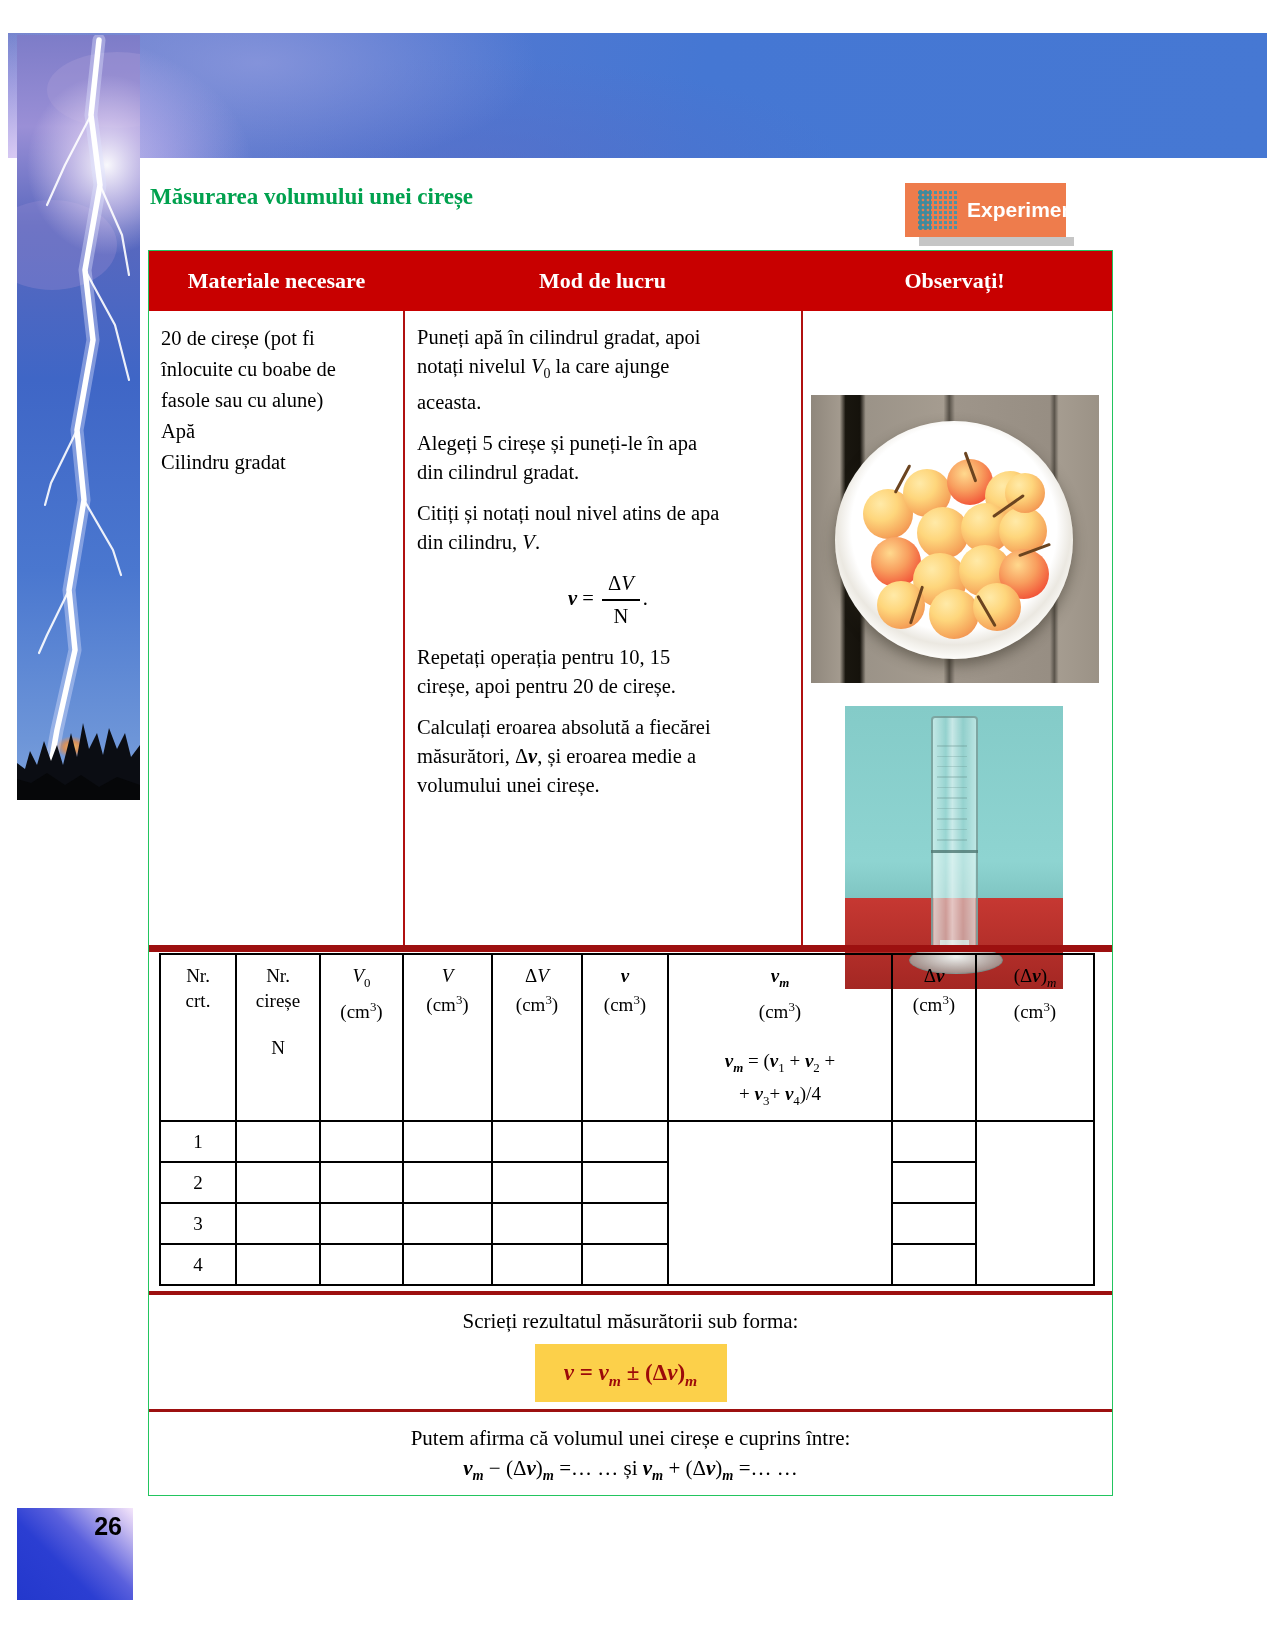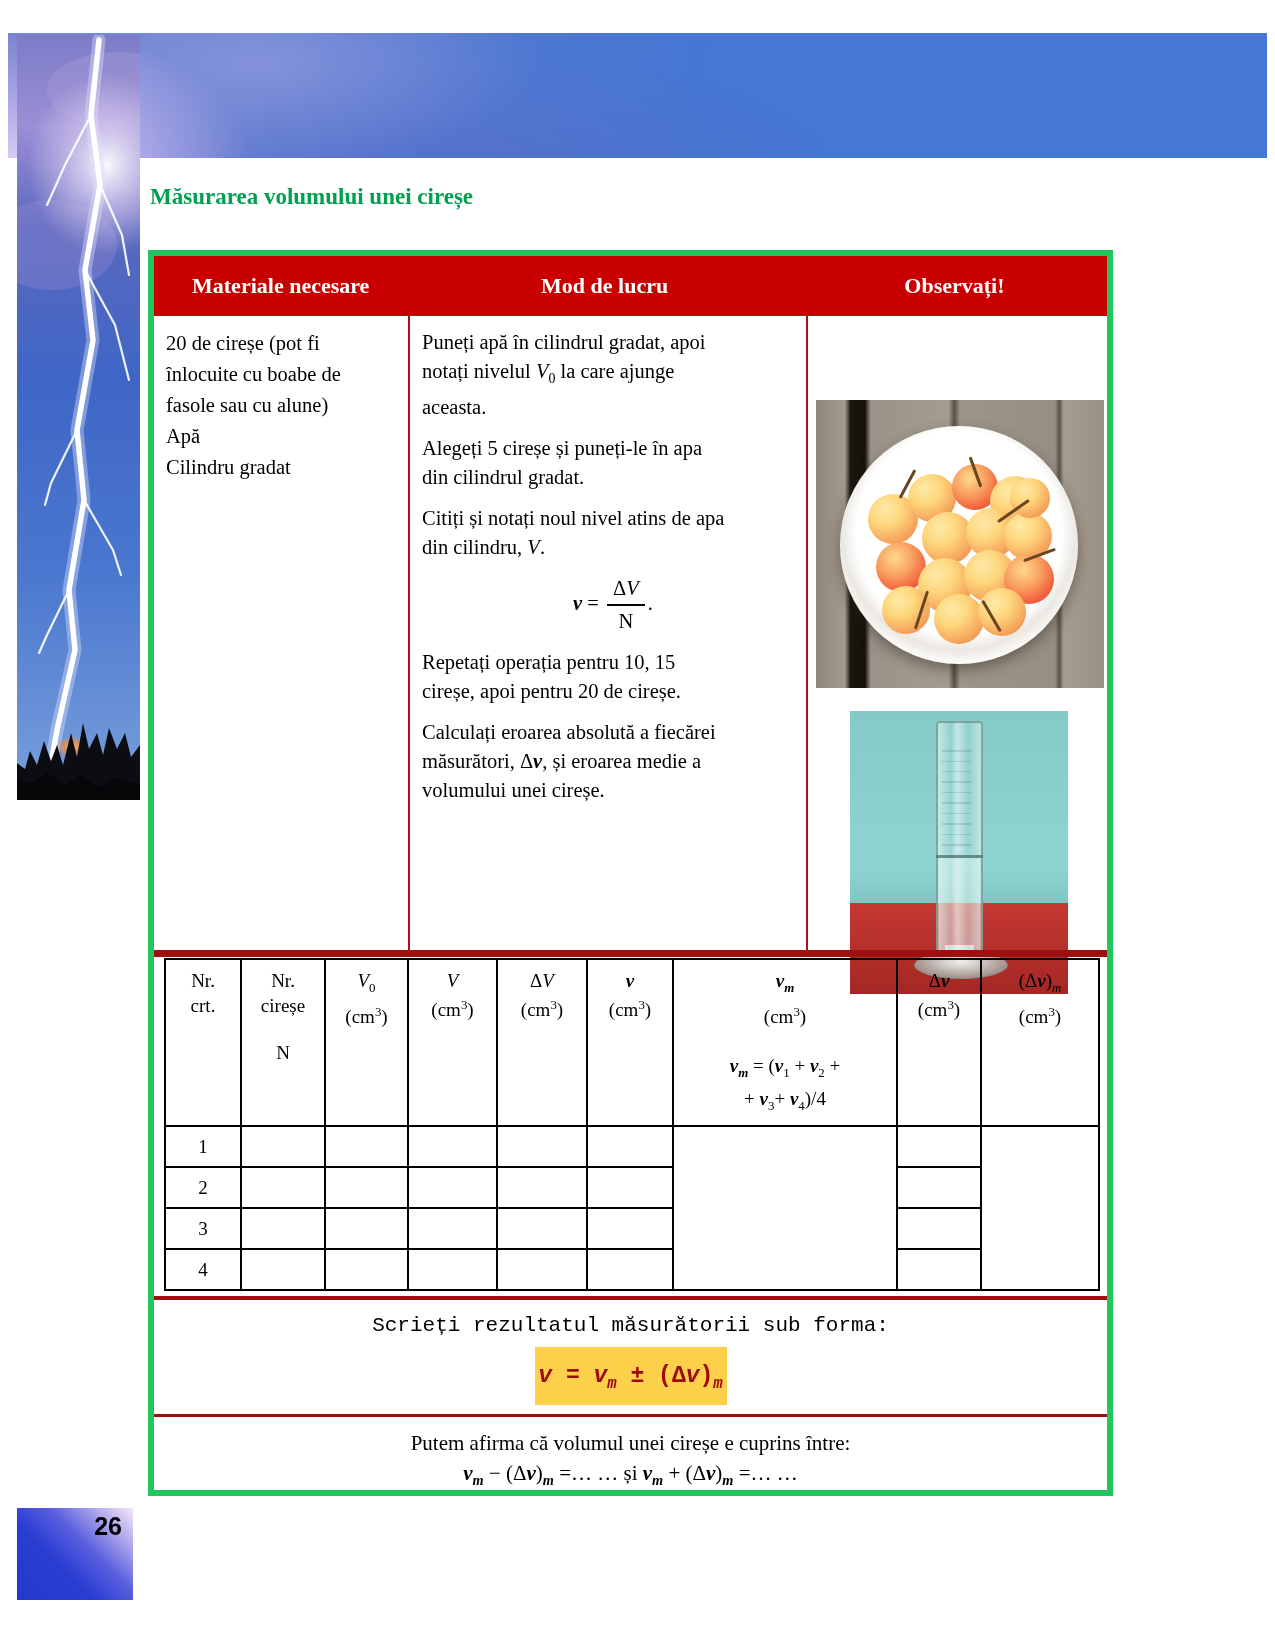--- a/index.html
+++ b/index.html
@@ -26,21 +26,21 @@
   .badge::after{content:"";position:absolute;left:14px;right:-8px;bottom:-9px;height:9px;background:#c6c6c6;}
   .badge-icon{position:absolute;left:13px;top:7px;width:40px;height:40px;
       background:radial-gradient(#4d93a5 1.5px, transparent 1.8px);background-size:5px 5px;}
   .badge-icon::before{content:"";position:absolute;left:0;top:0;width:13px;height:100%;
       background:radial-gradient(#3f8a9d 2.2px, transparent 2.4px);background-size:5px 5px;}
   .badge-label{position:absolute;left:62px;top:0;height:54px;line-height:54px;
       font-family:"Liberation Sans",sans-serif;font-weight:700;font-size:21px;color:#fff;}
 
   
   .exp{position:absolute;left:148px;top:250px;width:965px;height:1246px;box-sizing:border-box;
-       border:6px solid #22c55e;}
+       border:1px solid #22c55e;}
   .exp-head{position:absolute;left:0;top:0;width:100%;height:60px;background:#c80000;display:flex;}
   .exp-head .hc{color:#fff;font-weight:700;font-size:22px;line-height:60px;text-align:center;}
   .hc1{width:255px;} .hc2{width:397px;} .hc3{width:307px;}
 
   .exp-body{position:absolute;left:0;top:60px;width:100%;height:634px;padding-left:12px;}
   .exp-body::before,.exp-body::after{content:"";position:absolute;top:0;bottom:0;width:2px;background:#b01010;}
   .exp-body::before{left:254px;} .exp-body::after{left:652px;}
 
   .materials{position:absolute;left:12px;top:12px;font-size:20.5px;line-height:31px;white-space:pre;}
   .steps{position:absolute;left:268px;top:12px;width:382px;font-size:20.5px;line-height:29px;}
@@ -113,21 +113,21 @@
   .dt th,.dt td{border:2px solid #000;padding:0;font-weight:normal;font-size:19px;text-align:center;}
   .dt th{height:157px;vertical-align:top;padding-top:8px;}
   .dt td{height:39px;}
   .h-label{white-space:pre-line;line-height:25px;}
   .h-unit{line-height:24px;}
   .h-extra{white-space:pre-line;line-height:26px;margin-top:22px;}
   .h-extra.formula{margin-top:24px;font-size:19px;}
   .h-extra:empty,.h-unit:empty{display:none;}
 
   
-  .sec1{position:absolute;left:0;top:1044px;width:100%;text-align:center;font-family:Liberation Mono, monospace;}
+  .sec1{position:absolute;left:0;top:1044px;width:100%;text-align:center;}
   .sec1-label{margin-top:14px;font-size:21px;}
   .hl-box{width:192px;height:58px;margin:10px auto 0;background:#fcd04a;
           line-height:58px;text-align:center;font-size:23px;font-weight:700;color:#9c0a0a;}
   .sec2{position:absolute;left:0;top:1161px;width:100%;text-align:center;font-size:21px;}
   .sec2-line1{margin-top:14px;}
   .sec2-line2{margin-top:5px;}
 
   
   .pn-block{position:absolute;left:17px;top:1508px;width:116px;height:92px;
     background:linear-gradient(225deg,#f5e6fb 0%,#cbbff1 12%,#5a60dd 40%,#2b3ed2 62%,#2338cc 100%);}
@@ -188,20 +188,24 @@
       </g>
       <ellipse cx="55" cy="712" rx="16" ry="11" fill="url(#fire)"></ellipse>
       <path d="M0,765 L0,728 L8,734 L13,716 L20,730 L27,706 L34,726 L40,710 L46,730 L54,698 L60,722
                L66,688 L72,714 L80,698 L86,720 L92,693 L100,714 L108,698 L114,722 L123,710 L123,765 Z" fill="#0b0d13"></path>
       <path d="M0,765 L0,744 L14,748 L30,738 L48,750 L64,740 L82,752 L100,742 L123,750 L123,765 Z" fill="#060709"></path>
     </svg>
   </div>
 
   <div class="page-title">Măsurarea volumului unei cireșe</div>
 
+  <div class="badge">
+    <div class="badge-icon"></div>
+    <div class="badge-label">Experiment</div>
+  </div>
 
   <div class="exp">
 
     <div class="exp-head">
       <div class="hc hc1">Materiale necesare</div>
       <div class="hc hc2">Mod de lucru</div>
       <div class="hc hc3">Observați!</div>
     </div>
 
     <div class="exp-body">

